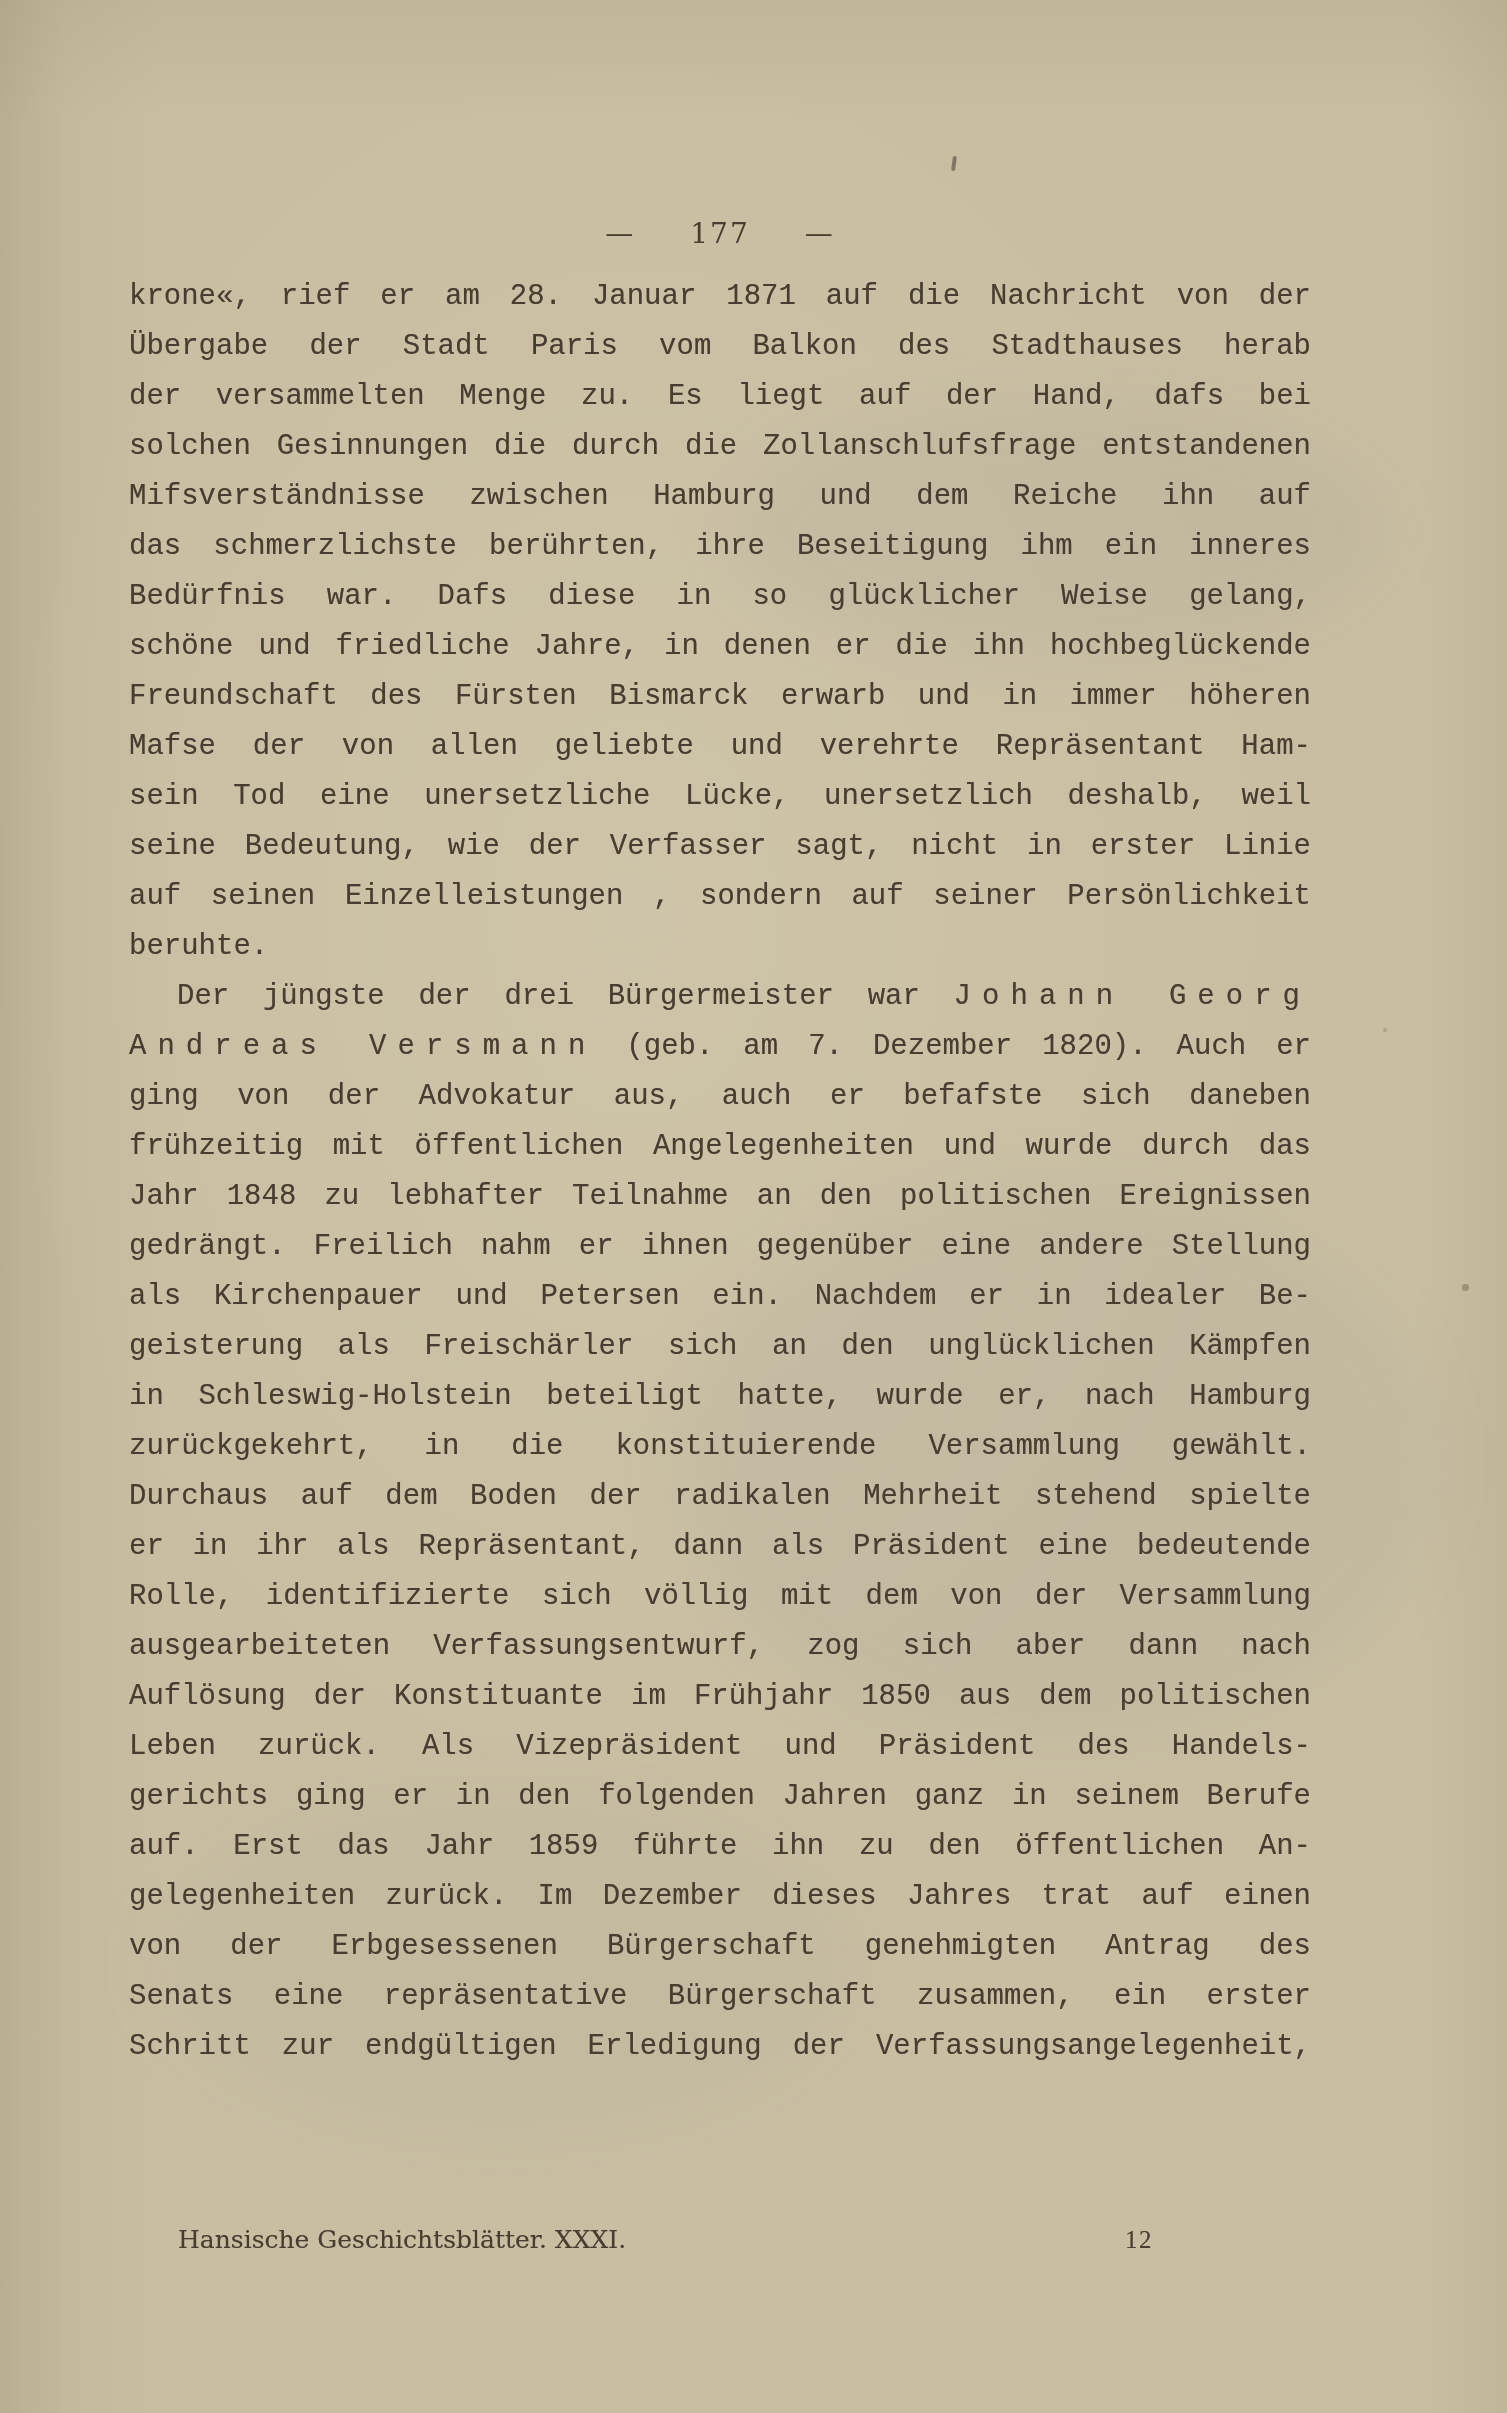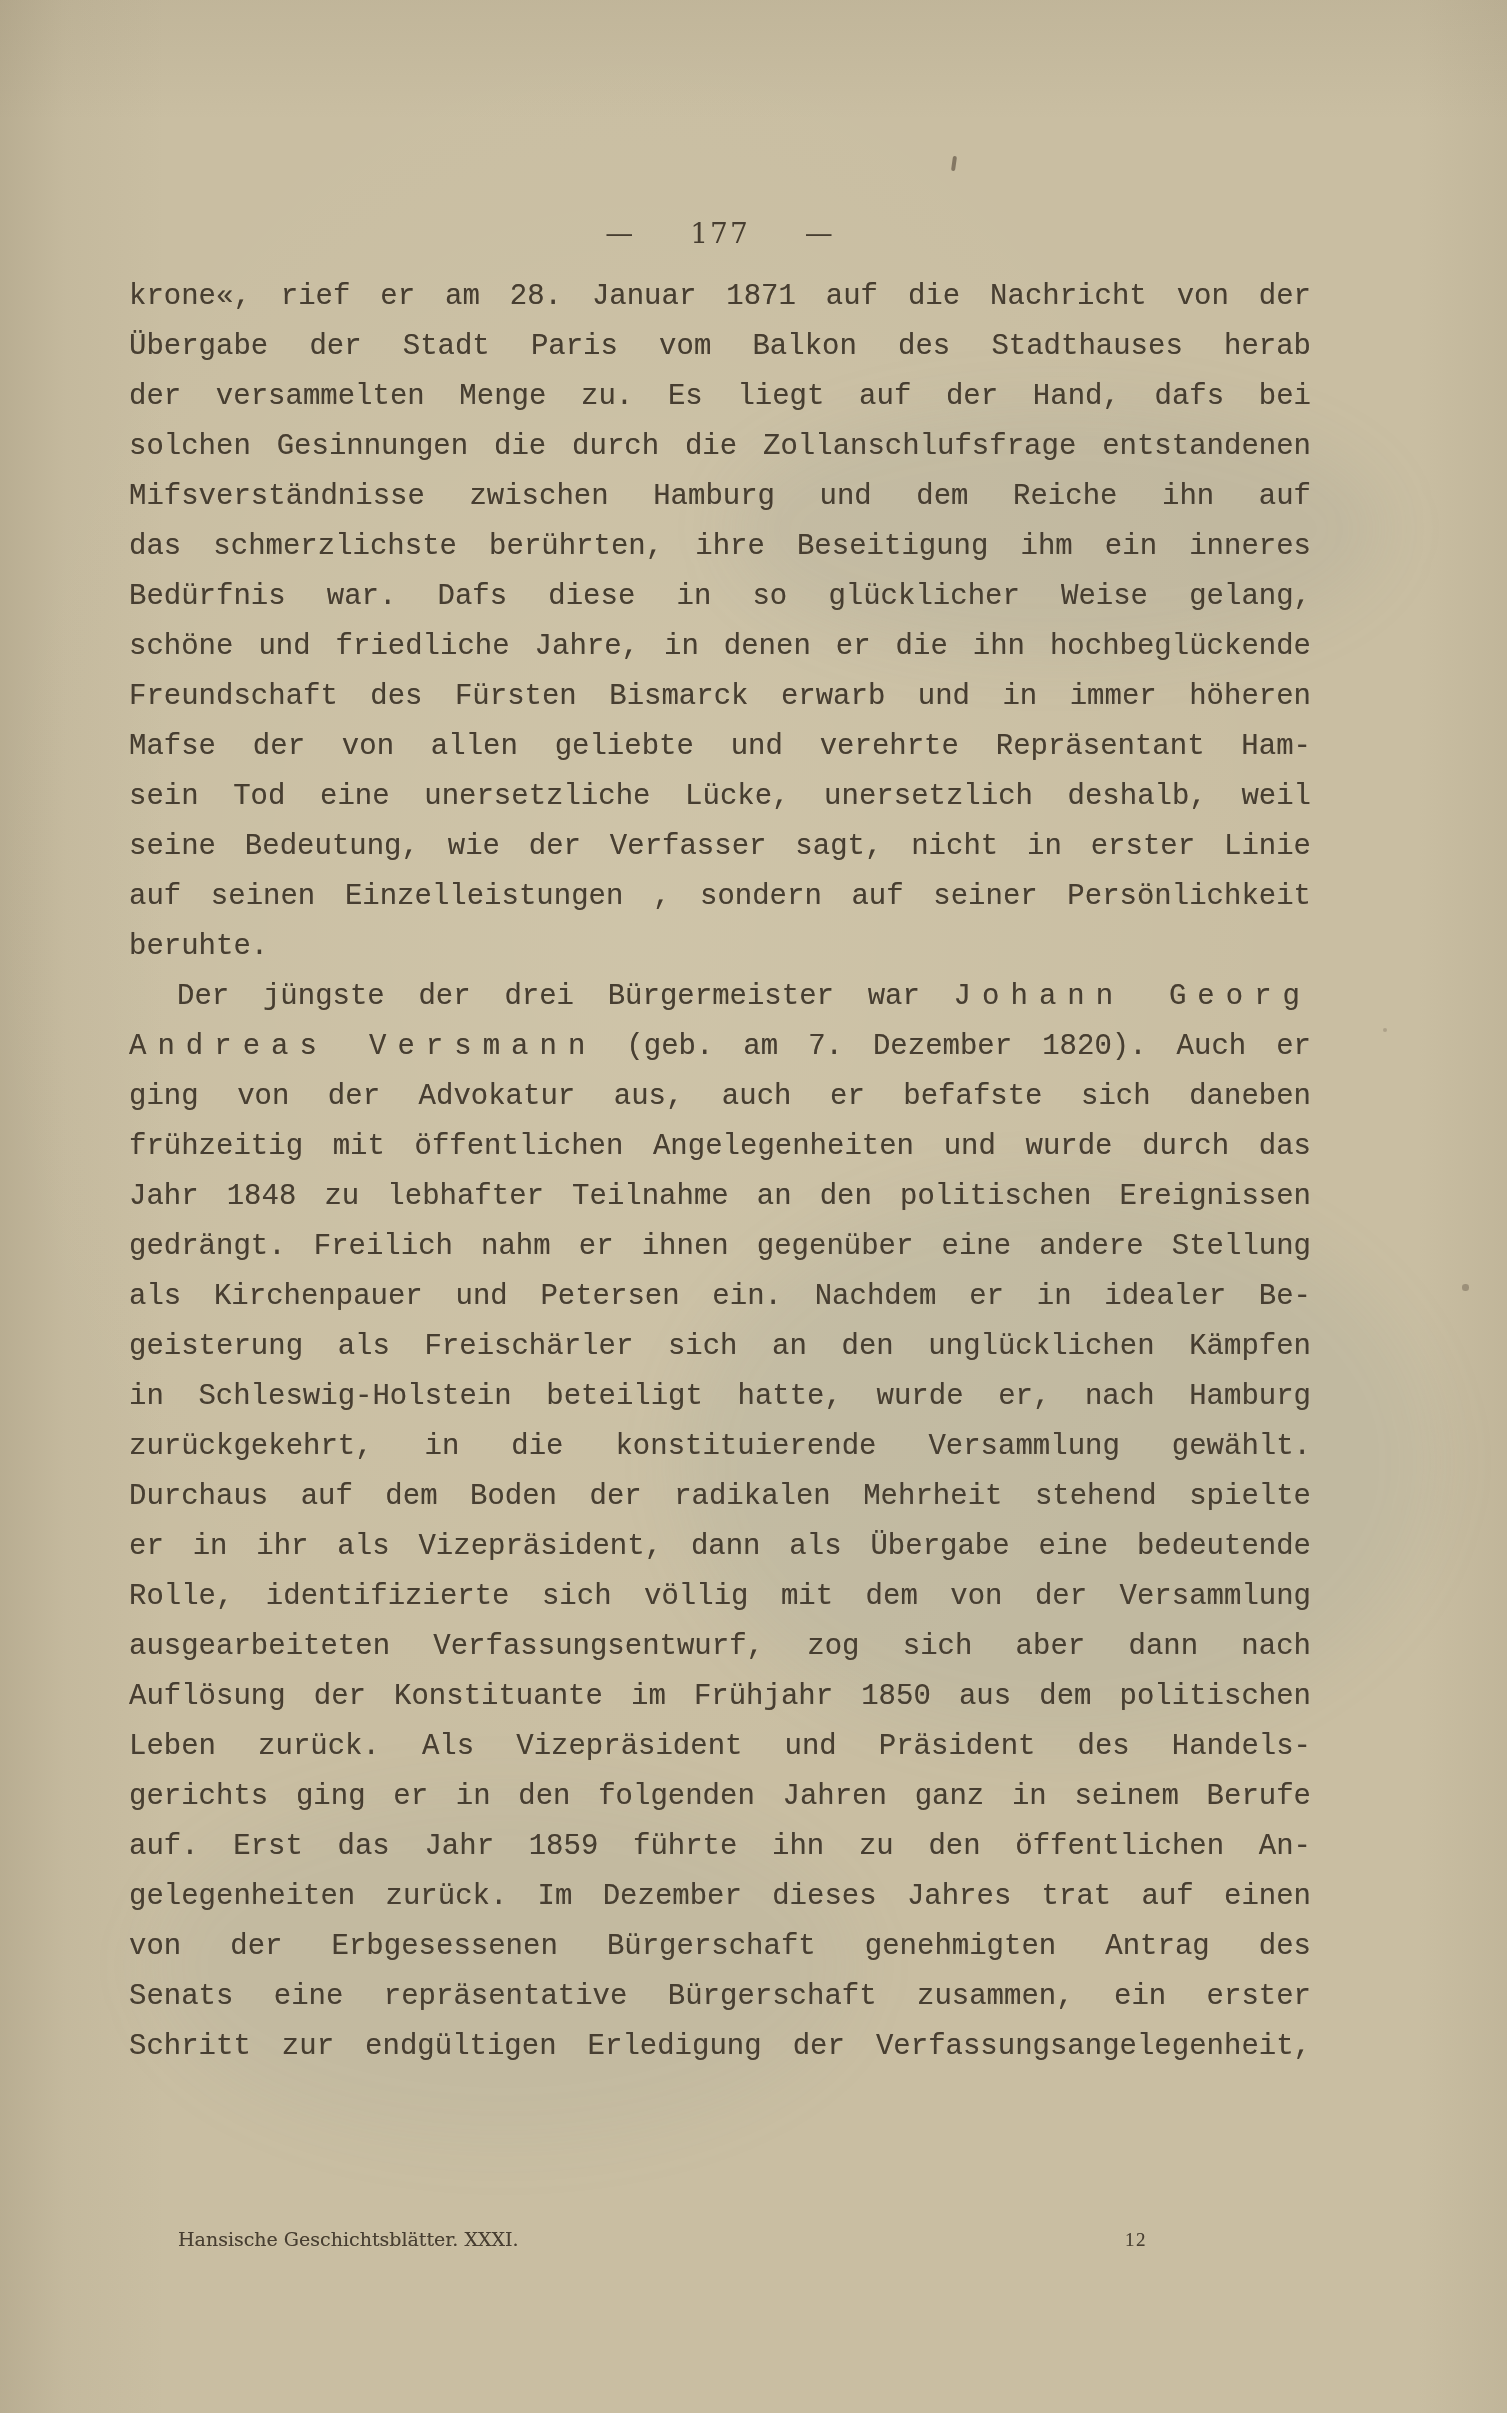--- a/index.html
+++ b/index.html
@@ -71,21 +71,21 @@
   .line.no-just { text-align-last: left; }
   .line.indent  { padding-left: 48px; }
   .sperr { letter-spacing: 0.38em; }
 
   .footer {
     position: absolute;
     left: 129px;
     top: 2217px;
     width: 1182px;
     height: 45px;
-    font-size: 19px;
+    font-size: 25px;
     line-height: 45px;
     text-shadow: 0 0 0.5px rgba(71,62,49,0.4);
   }
   .footer .journal { position: absolute; left: 49px; }
   .footer .sig     { position: absolute; left: 996px; letter-spacing: 1.5px; font-family: Liberation Serif, serif; }
 </style>
 </head>
 <body>
 
 <div class="page">
@@ -122,21 +122,21 @@
     <div class="line"><span class="sperr">Andreas Versmann</span><span> (geb. am 7. Dezember 1820).  Auch er</span></div>
     <div class="line">ging von der Advokatur aus, auch er befafste sich daneben</div>
     <div class="line">frühzeitig mit öffentlichen Angelegenheiten und wurde durch das</div>
     <div class="line">Jahr 1848 zu lebhafter Teilnahme an den politischen Ereignissen</div>
     <div class="line">gedrängt.  Freilich nahm er ihnen gegenüber eine andere Stellung</div>
     <div class="line">als Kirchenpauer und Petersen ein.  Nachdem er in idealer Be-</div>
     <div class="line">geisterung als Freischärler sich an den unglücklichen Kämpfen</div>
     <div class="line">in Schleswig-Holstein beteiligt hatte, wurde er, nach Hamburg</div>
     <div class="line">zurückgekehrt, in die konstituierende Versammlung gewählt.</div>
     <div class="line">Durchaus auf dem Boden der radikalen Mehrheit stehend spielte</div>
-    <div class="line">er in ihr als Vizepräsident, dann als Übergabe eine bedeutende</div>
+    <div class="line">er in ihr als Repräsentant, dann als Präsident eine bedeutende</div>
     <div class="line">Rolle, identifizierte sich völlig mit dem von der Versammlung</div>
     <div class="line">ausgearbeiteten Verfassungsentwurf, zog sich aber dann nach</div>
     <div class="line">Auflösung der Konstituante im Frühjahr 1850 aus dem politischen</div>
     <div class="line">Leben zurück.  Als Vizepräsident und Präsident des Handels-</div>
     <div class="line">gerichts ging er in den folgenden Jahren ganz in seinem Berufe</div>
     <div class="line">auf.  Erst das Jahr 1859 führte ihn zu den öffentlichen An-</div>
     <div class="line">gelegenheiten zurück.  Im Dezember dieses Jahres trat auf einen</div>
     <div class="line">von der Erbgesessenen Bürgerschaft genehmigten Antrag des</div>
     <div class="line">Senats eine repräsentative Bürgerschaft zusammen, ein erster</div>
     <div class="line">Schritt zur endgültigen Erledigung der Verfassungsangelegenheit,</div>

